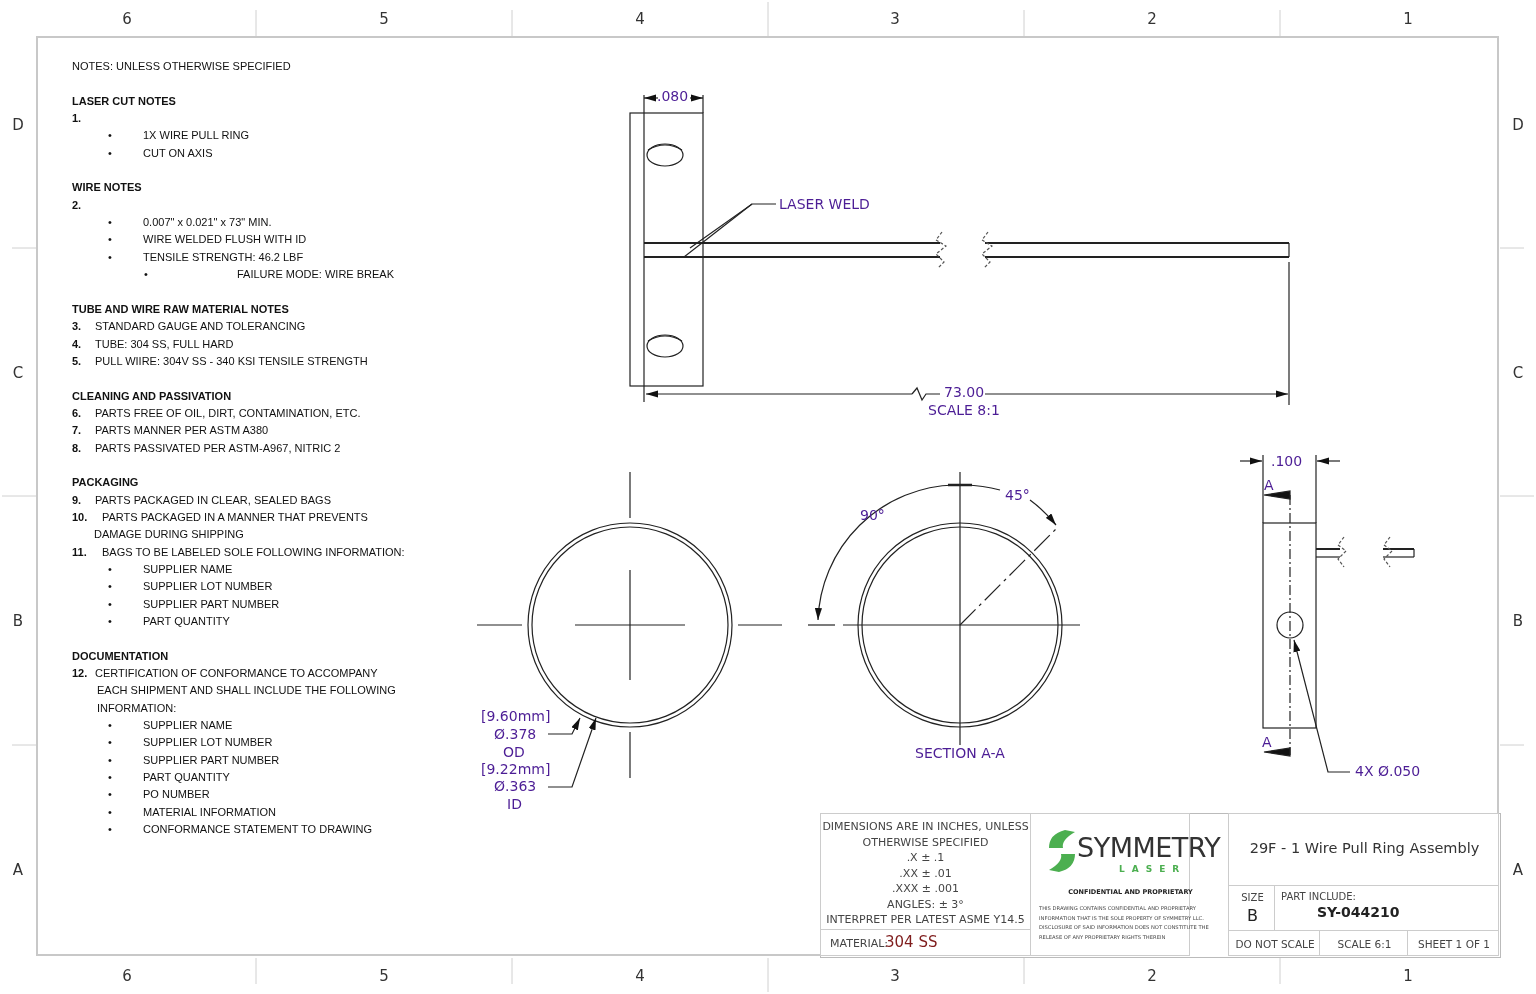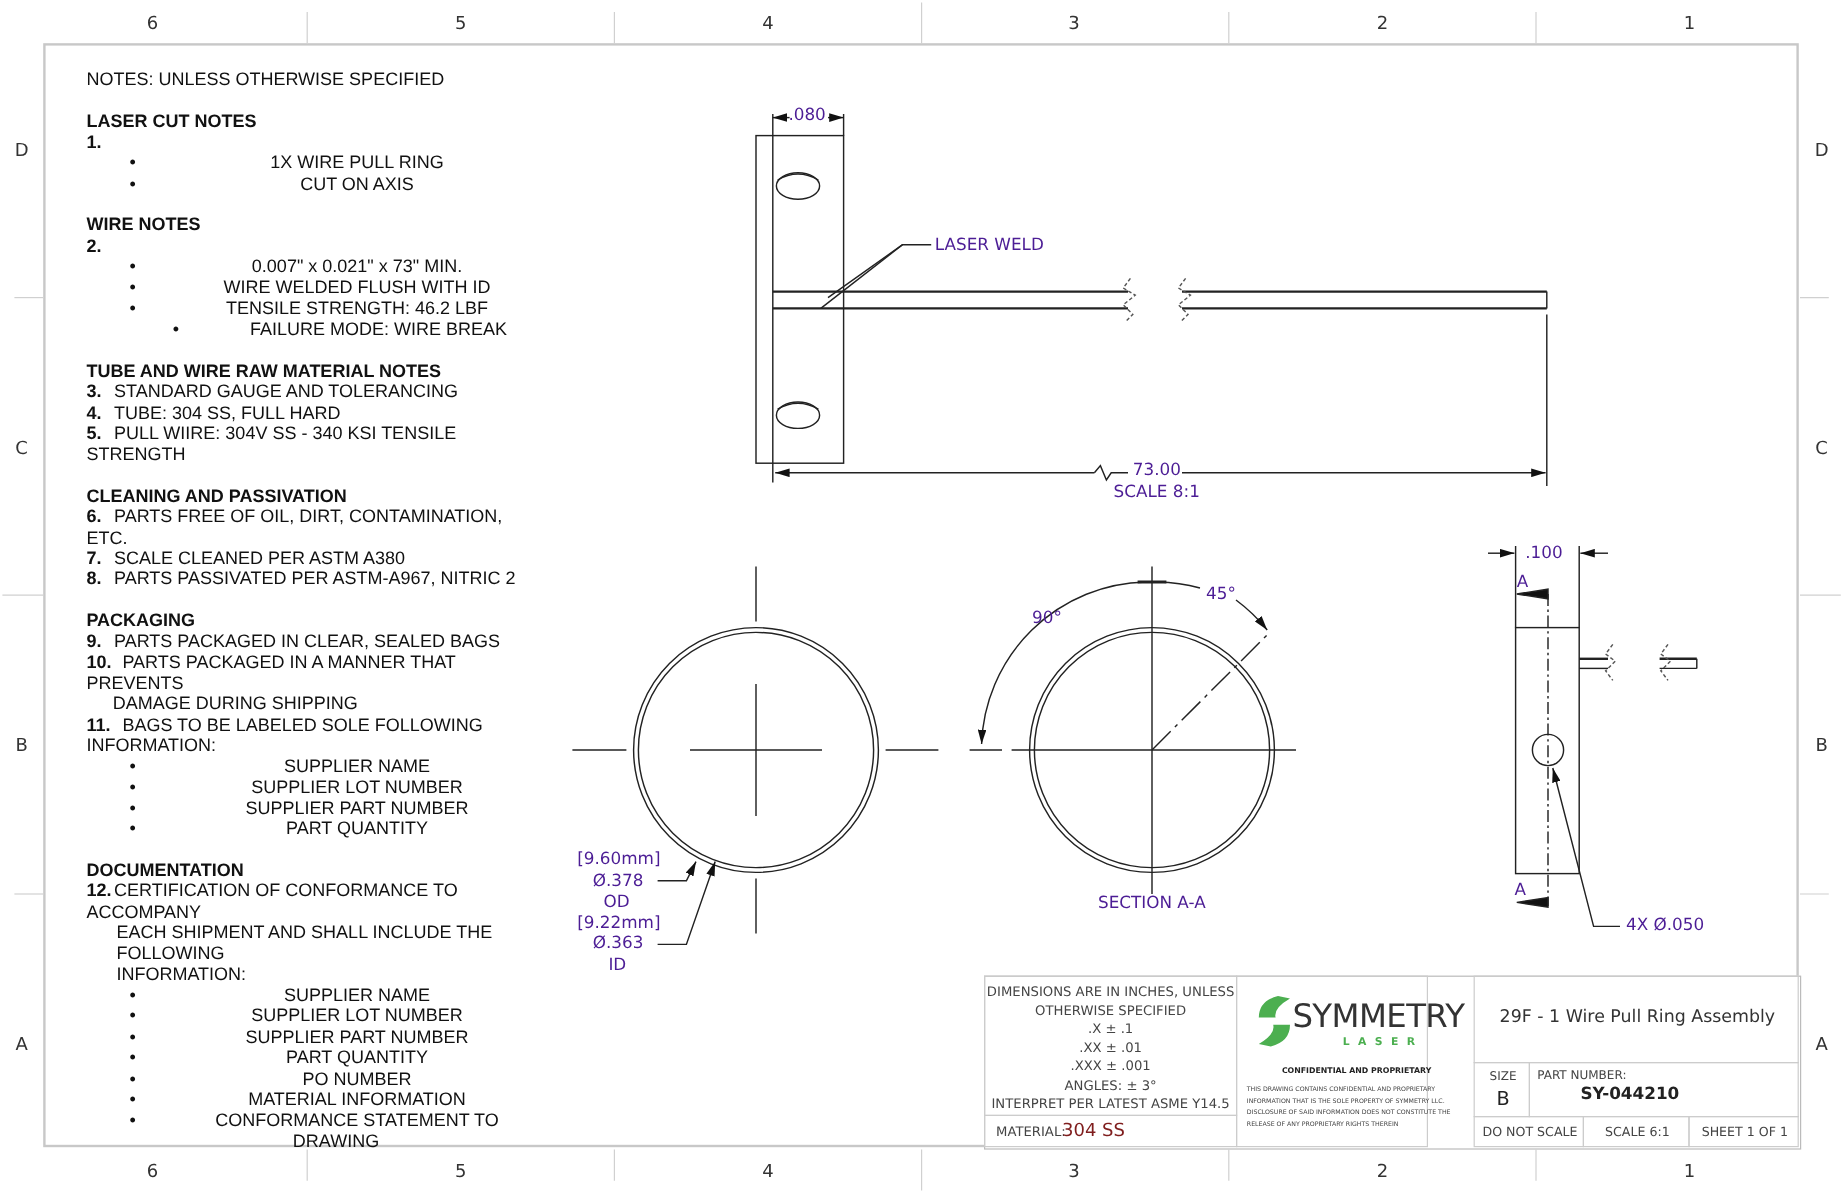--- a/index.html
+++ b/index.html
@@ -1,24 +1,24 @@
 <!DOCTYPE html>
 <html><head>
   <meta charset="utf-8">
   <style>
     html, body { margin:0; padding:0; background:#ffffff; }
     body { width:1536px; height:994px; position:relative; overflow:hidden; font-family:"Liberation Sans", sans-serif; color:#222; }
     .abs { position:absolute; }
     .zone-num { position:absolute; font-size:15px; color:#333; font-family:"DejaVu Sans", sans-serif; width:20px; text-align:center; }
     .zone-let { position:absolute; font-size:15px; color:#333; font-family:"DejaVu Sans", sans-serif; width:20px; text-align:center; }
-    .notes { position:absolute; left:72px; top:58px; width:380px; font-size:15px; line-height:17.35px; color:#111; }
+    .notes { position:absolute; left:72px; top:58px; width:380px; font-size:11px; line-height:17.35px; color:#111; }
     .notes .hdr { font-weight:bold; }
     .notes .gap { height:17.35px; }
     .notes .num { font-weight:bold; display:inline-block; min-width:23px; }
-    .notes .bul { padding-left:36px; position:relative;text-align:center; }
+    .notes .bul { padding-left:36px; position:relative; }
     .notes .bul::before { content:"•"; position:absolute; left:36px; }
     .notes .bul span { margin-left:35px; }
     .notes .bul2 { padding-left:72px; position:relative;text-align:center; }
     .notes .bul2::before { content:"•"; position:absolute; left:72px; }
     .notes .bul2 span { margin-left:35px; }
     .notes .cont { padding-left:22px; }
     .notes .cont2 { padding-left:25px; }
     .dim { position:absolute; font-family:"DejaVu Sans", sans-serif; font-size:14px; color:#4c1d95; white-space:nowrap; }
     .tb { position:absolute; border:1px solid #bbb; background:#fff; }
     .tb-cell { position:absolute; border:1px solid #ccc; box-sizing:border-box; }
@@ -89,21 +89,21 @@
   <div class="bul"><span>TENSILE STRENGTH: 46.2 LBF</span></div>
   <div class="bul2"><span>FAILURE MODE: WIRE BREAK</span></div>
   <div class="gap"></div>
   <div class="hdr">TUBE AND WIRE RAW MATERIAL NOTES</div>
   <div><span class="num">3.</span><span>STANDARD GAUGE AND TOLERANCING</span></div>
   <div><span class="num">4.</span><span>TUBE: 304 SS, FULL HARD</span></div>
   <div><span class="num">5.</span><span>PULL WIIRE:  304V SS - 340 KSI TENSILE STRENGTH</span></div>
   <div class="gap"></div>
   <div class="hdr">CLEANING AND PASSIVATION</div>
   <div><span class="num">6.</span><span>PARTS FREE OF OIL, DIRT, CONTAMINATION, ETC.</span></div>
-  <div><span class="num">7.</span><span>SCALE CLEANED PER ASTM A380</span></div>
+  <div><span class="num">7.</span><span>PARTS MANNER PER ASTM A380</span></div>
   <div><span class="num">8.</span><span>PARTS PASSIVATED PER ASTM-A967,  NITRIC 2</span></div>
   <div class="gap"></div>
   <div class="hdr">PACKAGING</div>
   <div><span class="num">9.</span><span>PARTS PACKAGED IN CLEAR, SEALED BAGS</span></div>
   <div><span class="num" style="min-width:30px;">10.</span><span>PARTS PACKAGED IN A MANNER THAT PREVENTS</span></div>
   <div class="cont">DAMAGE DURING SHIPPING</div>
   <div><span class="num" style="min-width:30px;">11.</span><span>BAGS TO BE LABELED SOLE FOLLOWING INFORMATION:</span></div>
   <div class="bul"><span>SUPPLIER NAME</span></div>
   <div class="bul"><span>SUPPLIER LOT NUMBER</span></div>
   <div class="bul"><span>SUPPLIER PART NUMBER</span></div>
@@ -250,21 +250,21 @@
   <div style="position:absolute;left:8px;width:185px;top:90px;font-family:'DejaVu Sans',sans-serif;font-size:5.2px;line-height:9.5px;color:#444;">THIS DRAWING CONTAINS CONFIDENTIAL AND PROPRIETARY INFORMATION THAT IS THE SOLE PROPERTY OF SYMMETRY LLC. DISCLOSURE OF SAID INFORMATION DOES NOT CONSTITUTE THE RELEASE OF ANY PROPRIETARY RIGHTS THEREIN</div>
 </div>
 <div class="tb-cell" style="left:1228px;top:813px;width:271px;height:73px;">
   <div class="tbtext" style="position:absolute;left:0;width:271px;text-align:center;top:26px;font-size:14.5px;color:#333;">29F - 1 Wire Pull Ring Assembly</div>
 </div>
 <div class="tb-cell" style="left:1228px;top:885px;width:47px;height:46px;">
   <div class="tbtext" style="position:absolute;left:0;width:47px;text-align:center;top:6px;font-size:10px;">SIZE</div>
   <div class="tbtext" style="position:absolute;left:0;width:47px;text-align:center;top:20px;font-size:16px;color:#222;">B</div>
 </div>
 <div class="tb-cell" style="left:1274px;top:885px;width:225px;height:46px;">
-  <div class="tbtext" style="position:absolute;left:6px;top:5px;font-size:10px;">PART NUMBER:</div>
+  <div class="tbtext" style="position:absolute;left:6px;top:5px;font-size:10px;">PART INCLUDE:</div>
   <div style="position:absolute;left:42px;top:18px;font-family:'DejaVu Sans',sans-serif;font-size:14px;font-weight:bold;color:#222;">SY-044210</div>
 </div>
 <div class="tb-cell" style="left:1228px;top:930px;width:92px;height:26px;">
   <div class="tbtext" style="position:absolute;left:0;width:92px;text-align:center;top:7px;font-size:10.5px;">DO NOT SCALE</div>
 </div>
 <div class="tb-cell" style="left:1319px;top:930px;width:89px;height:26px;">
   <div class="tbtext" style="position:absolute;left:0;width:89px;text-align:center;top:7px;font-size:10.5px;">SCALE 6:1</div>
 </div>
 <div class="tb-cell" style="left:1407px;top:930px;width:92px;height:26px;">
   <div class="tbtext" style="position:absolute;left:0;width:92px;text-align:center;top:7px;font-size:10.5px;">SHEET 1 OF 1</div>

